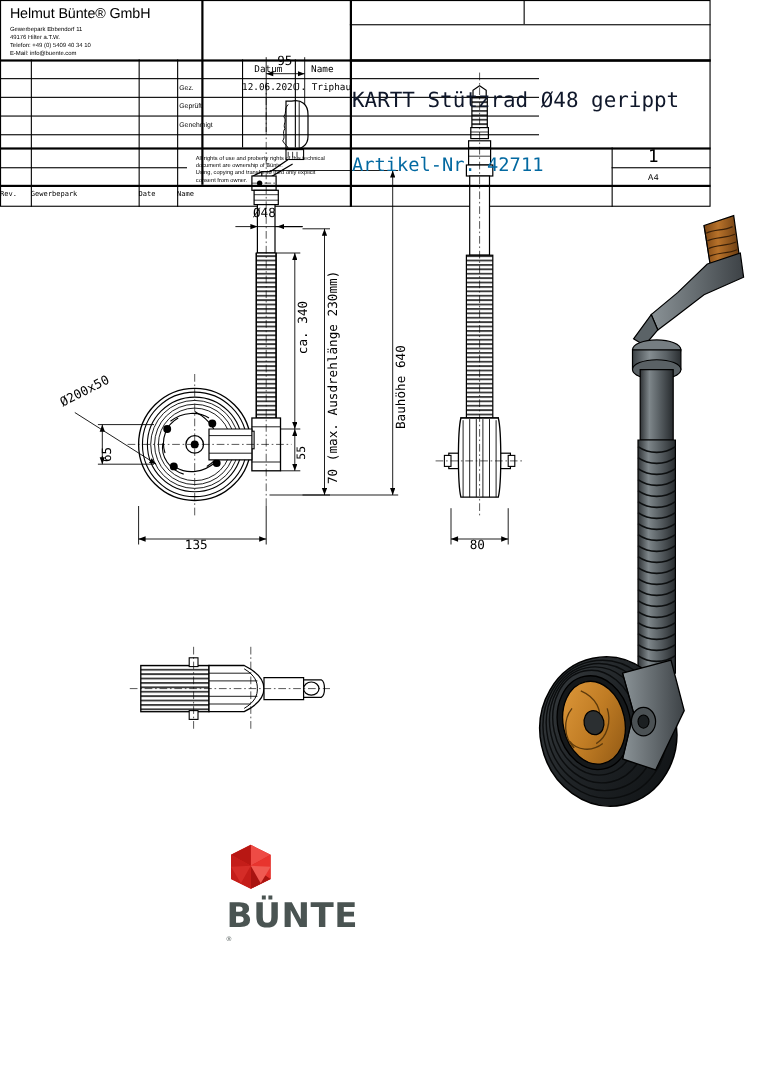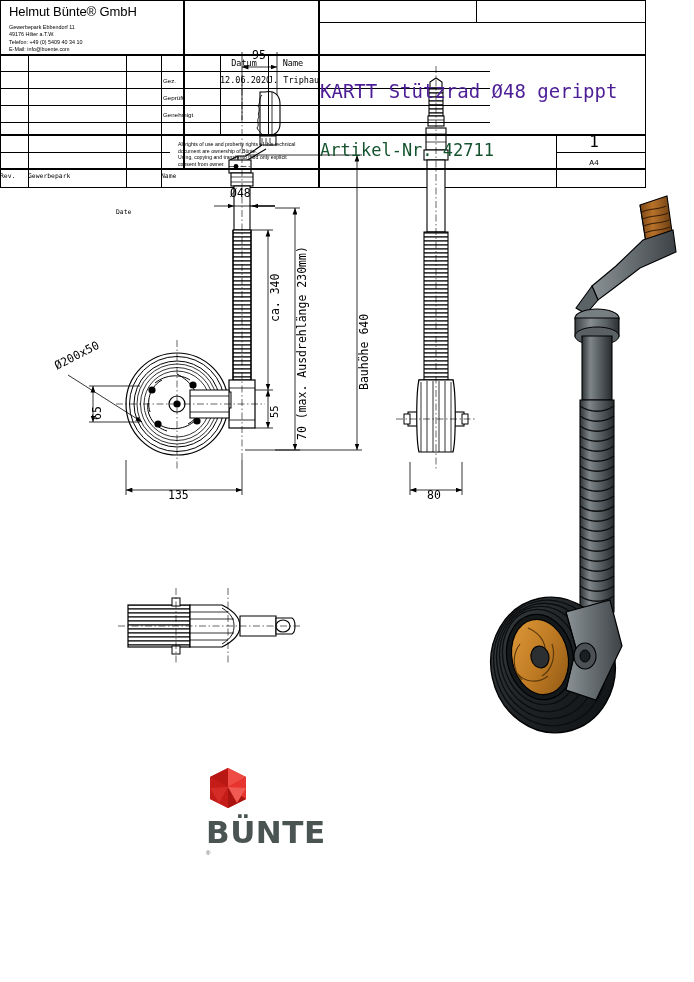--- a/index.html
+++ b/index.html
@@ -116,29 +116,29 @@
     font-size: 5.2px;
     line-height: 6.6px;
     color: #000;
   }
   .cr-line { display: block; }
   #product-title {
     position: absolute;
     left: 320px; top: 80px;
     font-family: "DejaVu Sans Mono", monospace;
     font-size: 19px;
-    color: #4c1d95;
+    color: #0f172a;
     white-space: nowrap;
   }
   #article-number {
     position: absolute;
     left: 320px; top: 140px;
     font-family: "DejaVu Sans Mono", monospace;
     font-size: 17px;
-    color: #14532d;
+    color: #0369a1;
     white-space: nowrap;
   }
   #sheet-number {
     position: absolute;
     left: 565px; top: 132px;
     width: 58px; text-align: center;
     font-family: "DejaVu Sans Mono", monospace;
     font-size: 16px;
     color: #000;
   }
@@ -613,17 +613,17 @@
       <span class="cr-line">consent from owner.</span>
     </div>
 
     <div id="product-title">KARTT Stützrad Ø48 gerippt</div>
     <div id="article-number">Artikel-Nr. 42711</div>
     <div id="sheet-number">1</div>
     <div id="sheet-format">A4</div>
 
     <div class="rev-hdr" style="left:0px;   width:28px;">Rev.</div>
     <div class="rev-hdr" style="left:28px;  width:98px;">Gewerbepark</div>
-    <div class="rev-hdr" style="left:116px; width:35px;margin-top:36px;">Date</div>
+    <div class="rev-hdr" style="left:126px; width:35px;">Date</div>
     <div class="rev-hdr" style="left:161px; width:22px;">Name</div>
   </div>
 
 </div>
 
 </body></html>

